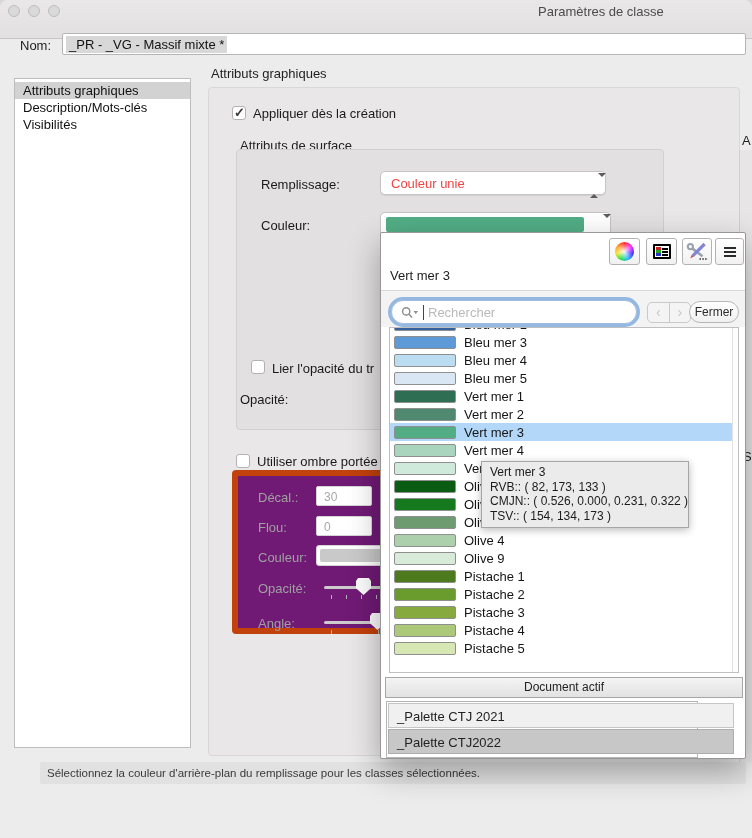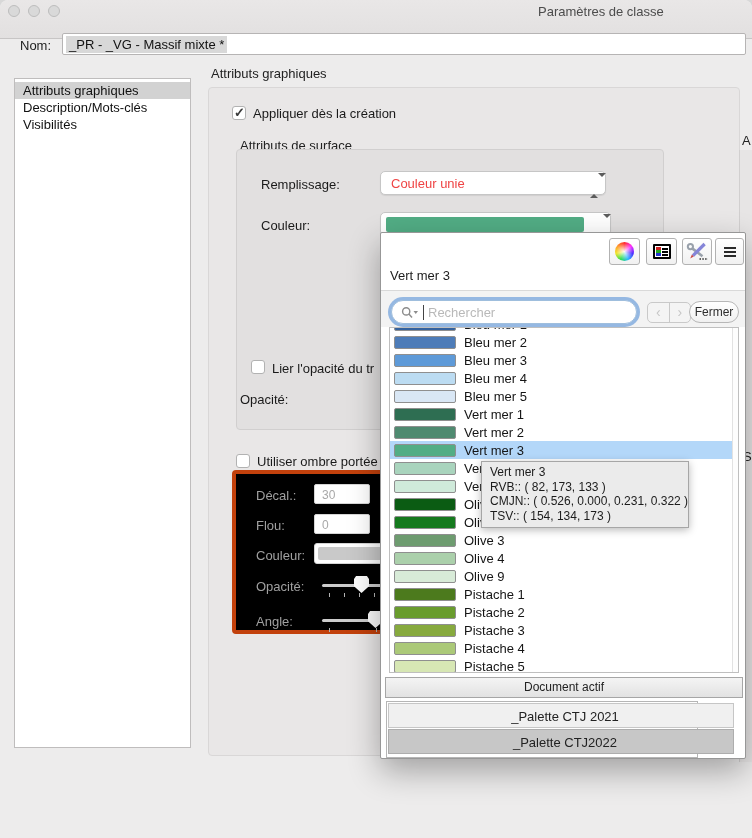--- a/index.html
+++ b/index.html
@@ -58,21 +58,21 @@
             border-bottom:4px solid #5c5c5c; margin-bottom:3px; }
   .tri-dn { width:0; height:0; border-left:4px solid transparent; border-right:4px solid transparent;
             border-top:4px solid #5c5c5c; }
   #link-cbx { left:251px; top:360px; }
   #link-label { position:absolute; left:272px; top:361px; font-size:13px; color:#1a1a1a; white-space:nowrap; }
   #opacity-label { left:240px; top:392px; }
 
   #shadow-cbx { left:236px; top:454px; }
   #shadow-label { position:absolute; left:257px; top:454px; font-size:13px; color:#1a1a1a; }
   #shadow-panel { position:absolute; left:232px; top:470px; width:200px; height:164px;
-                  background:#000000; border:4px solid #c2410c; border-radius:4px; }
+                  background:#701a75; border:6px solid #c2410c; border-radius:4px; }
   .shlabel { position:absolute; font-size:13px; color:#a0a0a0; }
   .shfield { position:absolute; width:56px; height:20px; background:#fff; border:1px solid #d5d5d5;
              border-radius:2px; font-size:12px; color:#a8a8a8; padding:3px 0 0 7px; }
   #sh-offset-label{left:20px;top:14px} #sh-offset-field{left:78px;top:10px}
   #sh-blur-label{left:20px;top:44px}   #sh-blur-field{left:78px;top:40px}
   #sh-color-label{left:20px;top:74px}
   #sh-color-well{position:absolute;left:78px;top:69px;width:118px;height:21px;background:#fff;
                  border:1px solid #d5d5d5;border-radius:3px;}
   #sh-color-well .inner{position:absolute;left:3px;top:3px;right:3px;bottom:3px;background:#c9c9c9;border-radius:2px;}
   #sh-opacity-label{left:20px;top:105px} #sh-angle-label{left:20px;top:140px}
@@ -133,21 +133,21 @@
   .color-row.sel { background:#b3d7f9; }
   .swatch { width:62px; height:13px; margin-left:4px; border:1px solid #8f8f8f; border-radius:2px; }
   .color-name { font-size:13px; color:#151515; margin-left:8px; }
   #list-gutter { position:absolute; right:0; top:0; width:6px; height:100%; background:#fdfdfd;
                  border-left:1px solid #e2e2e2; }
 
   #doc-btn { position:absolute; left:4px; top:444px; width:358px; height:21px;
              background:linear-gradient(#f4f4f4,#e2e2e2); border:1px solid #a6a6a6;
              font-size:12px; color:#222; text-align:center; line-height:19px; }
   #palette-list { position:absolute; left:5px; top:468px; width:312px; height:57px; background:#fff;
-                  border:1px solid #b5b5b5;text-align:center; }
+                  border:1px solid #b5b5b5; }
   .pal-item { position:absolute; left:1px; width:346px; height:25px; font-size:13px; color:#222;
               padding:5px 0 0 8px; border:1px solid #c6c6c6; background:#f0f0f0; }
   .pal-item.sel { background:#c7c7c7; border-color:#adadad; }
 
   
   #tooltip { position:absolute; left:481px; top:461px; width:208px; z-index:30; background:#ebebeb;
              border:1px solid #a6a6a6; box-shadow:0 2px 8px rgba(0,0,0,.28); padding:3px 8px 4px 8px; }
   #tooltip div { font-size:12px; line-height:14.5px; color:#1c1c1c; white-space:nowrap; }
 
   
@@ -290,24 +290,20 @@
       <span class="nav" id="nav-next">›</span>
     </div>
     <div id="close-btn">Fermer</div>
 
     <div id="color-list">
       <div class="color-row">
     <span class="swatch" style="background: rgb(52, 98, 158);"></span>
     <span class="color-name">Bleu mer 1</span>
   </div>
         <div class="color-row">
-    <span class="swatch" style="background: rgb(77, 124, 184);"></span>
-    <span class="color-name">Bleu mer 2</span>
-  </div>
-        <div class="color-row">
     <span class="swatch" style="background: rgb(94, 154, 216);"></span>
     <span class="color-name">Bleu mer 3</span>
   </div>
         <div class="color-row">
     <span class="swatch" style="background: rgb(188, 220, 242);"></span>
     <span class="color-name">Bleu mer 4</span>
   </div>
         <div class="color-row">
     <span class="swatch" style="background: rgb(217, 231, 245);"></span>
     <span class="color-name">Bleu mer 5</span>
@@ -382,14 +378,17 @@
       </div>
   </div>
 
   <div id="tooltip">
     <div>Vert mer 3</div>
     <div>RVB:: ( 82, 173, 133 )</div>
     <div>CMJN:: ( 0.526, 0.000, 0.231, 0.322 )</div>
     <div>TSV:: ( 154, 134, 173 )</div>
   </div>
 
+  <div id="status-bar">
+    <div id="status-text">Sélectionnez la couleur d'arrière-plan du remplissage pour les classes sélectionnées.</div>
+  </div>
 
 </div>
 
 </body></html>

